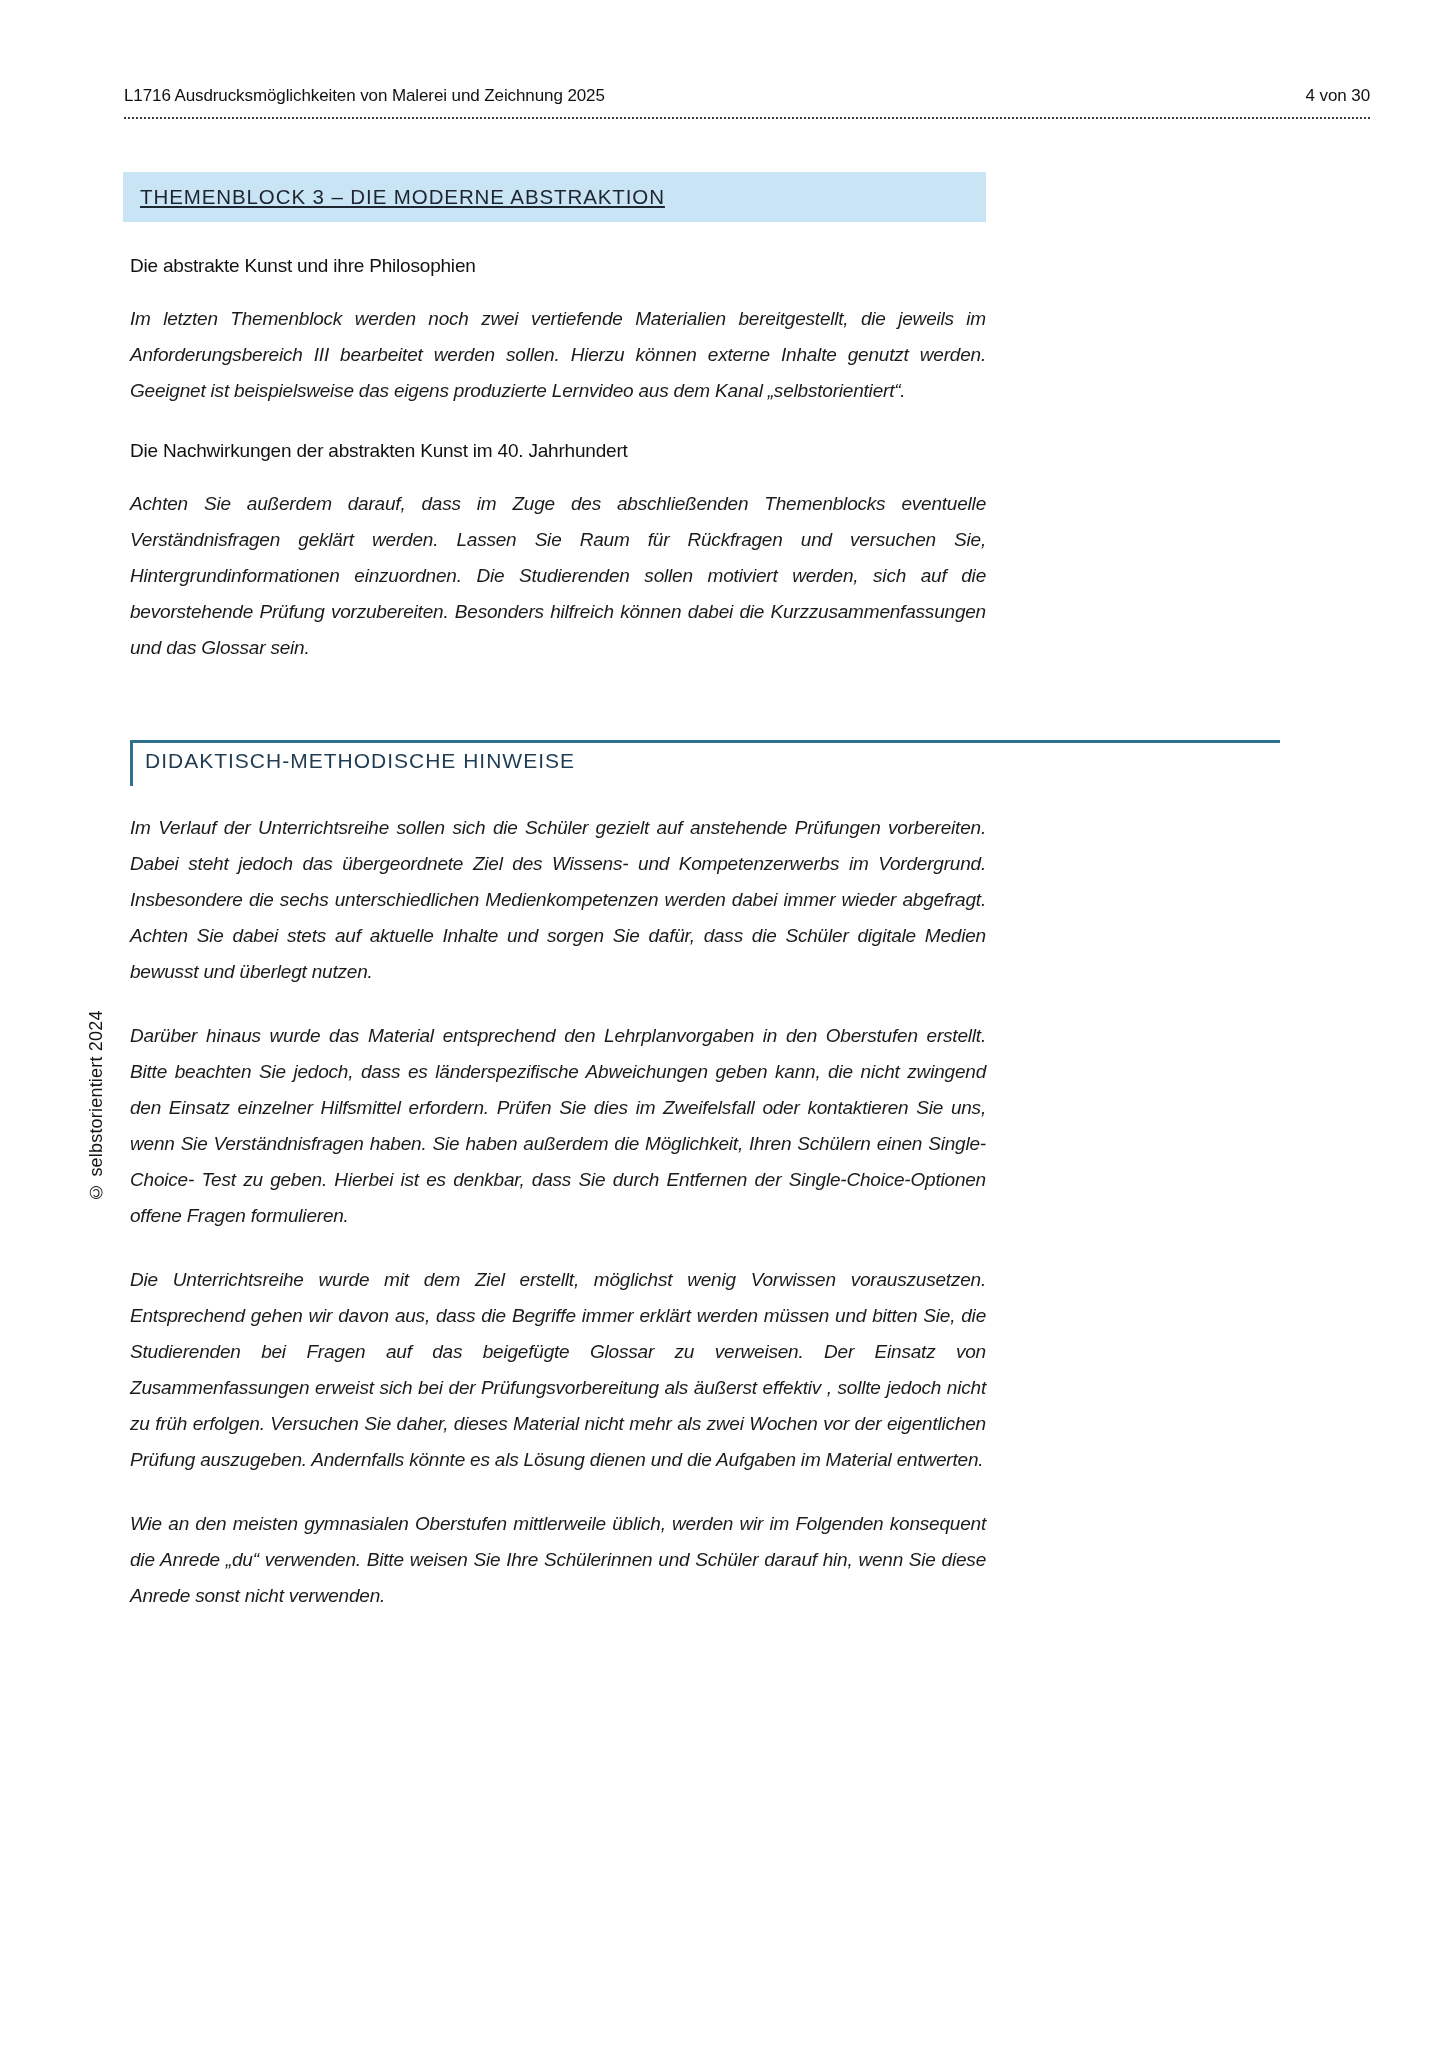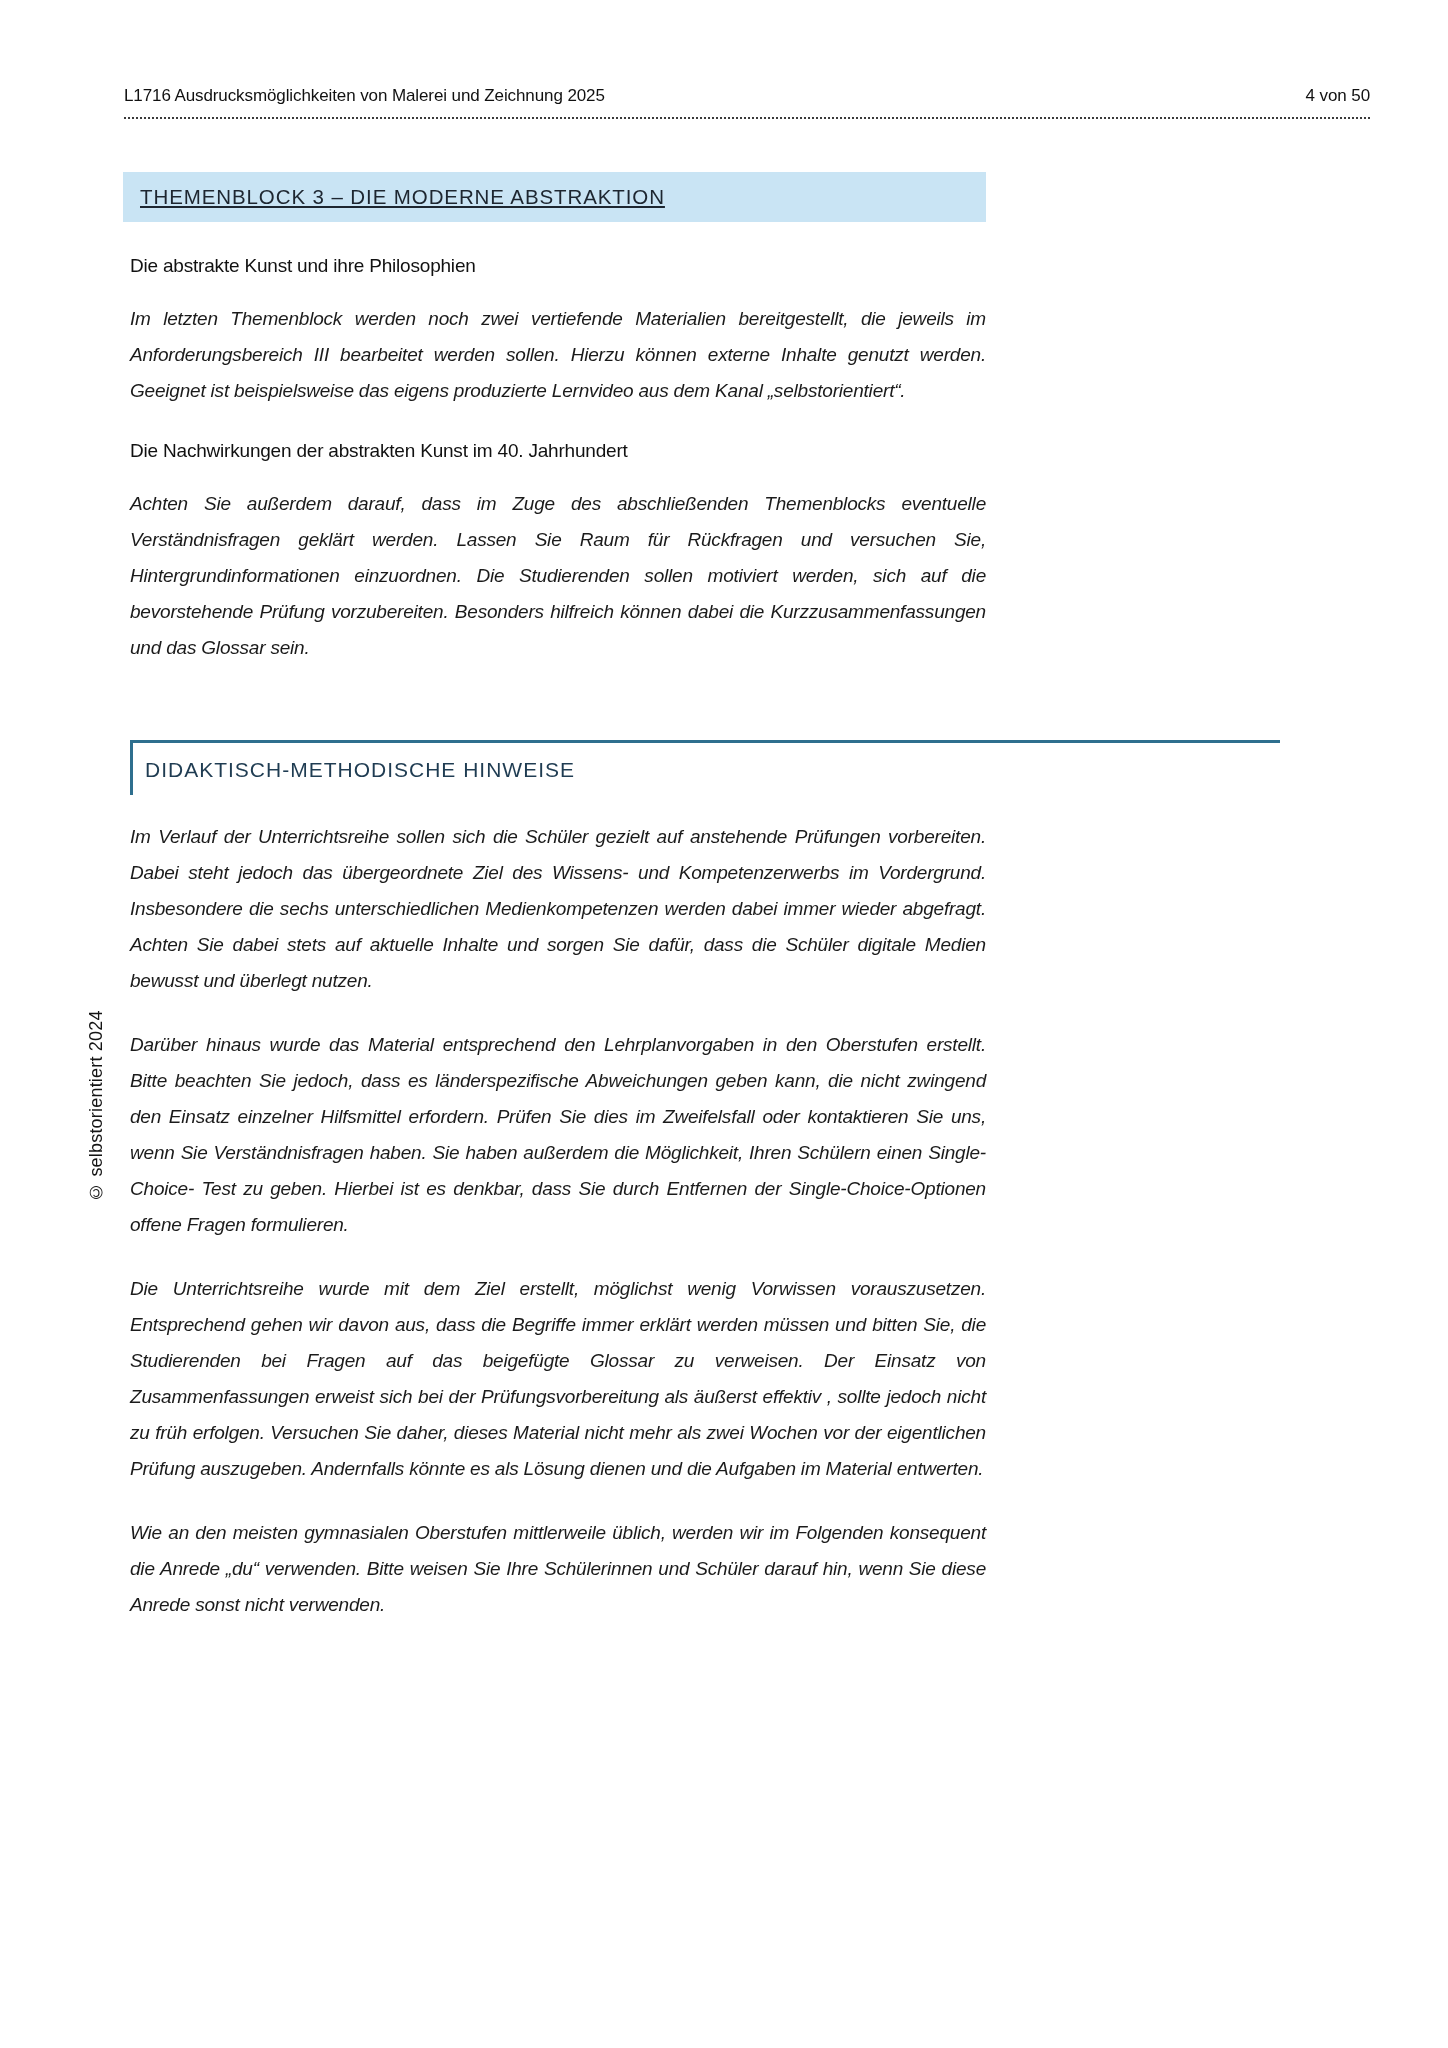--- a/index.html
+++ b/index.html
@@ -89,37 +89,37 @@
     color:var(--body-text);
     font-style:italic;
   }
   .didaktik-head{
     margin-top:74px;
     width:1150px;              
     border-top:3px solid var(--section-line);
   }
   .didaktik-title-wrap{
     border-left:3px solid var(--section-line);
-    padding:15px 0 13px 12px;
+    padding:6px 0 13px 12px;
     width:500px;
   }
   .didaktik-title{
     font-size:21px;
     letter-spacing:1px;
     color:var(--section-title);
   }
 </style>
 </head>
 <body>
 
 <div class="page">
 
   <div class="header">
     <span>L1716 Ausdrucksmöglichkeiten von Malerei und Zeichnung 2025</span>
-    <span>4 von 50</span>
+    <span>4 von 30</span>
   </div>
   <div class="header-divider"></div>
 
   <div class="copyright">© selbstorientiert 2024</div>
 
   <div class="content">
 
     <div class="themen-bar">
       <span>THEMENBLOCK 3 – DIE MODERNE ABSTRAKTION</span>
     </div>

